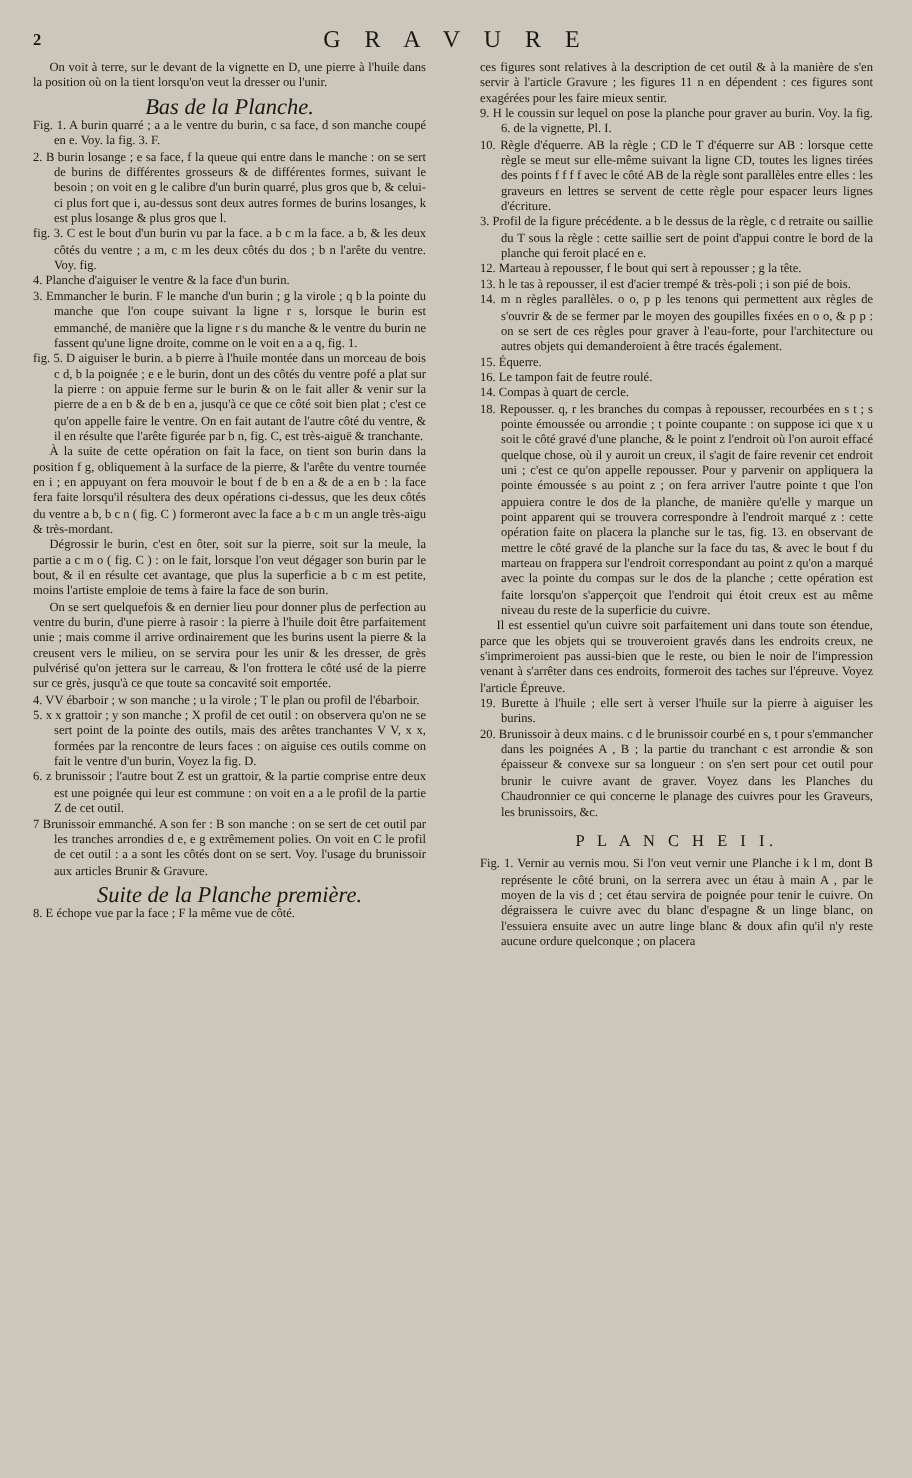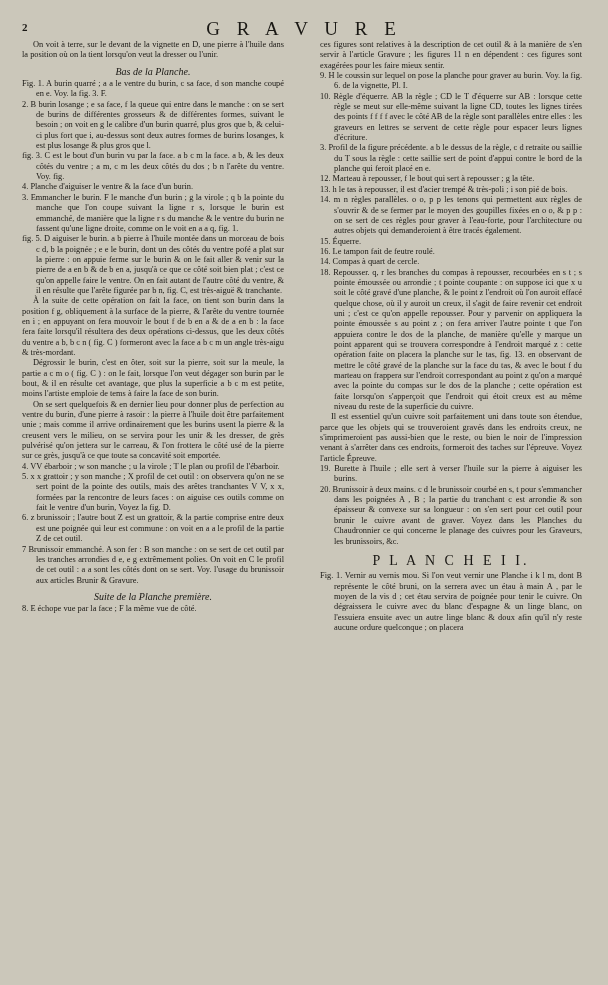--- a/index.html
+++ b/index.html
@@ -29,21 +29,21 @@
     top: 3px;
     font-size: 11px;
     font-weight: bold;
   }
   .running-title {
     position: absolute;
     left: 0;
     top: 0;
     width: 608px;
     text-align: center;
-    font-size: 19px;
+    font-size: 16px;
     letter-spacing: 6px;
     font-weight: normal;
   }
   .columns {
     position: absolute;
     top: 40px;
     left: 0;
     width: 514px;
     height: 940px;
   }
@@ -68,26 +68,26 @@
     text-indent: -14px;
   }
   .ind {
     text-indent: 11px;
   }
   .secthead {
     text-align: center;
     font-style: italic;
     margin-top: 3px;
     margin-bottom: 2px;
-    font-size: 10px;
+    font-size: 15px;
   }
   .plate-head {
     text-align: center;
     letter-spacing: 3px;
-    font-size: 14px;
+    font-size: 11px;
     margin-top: 9px;
     margin-bottom: 5px;
   }
   .gap-s { height: 3px; }
 </style>
 </head>
 <body>
 
 <div class="page">
 

